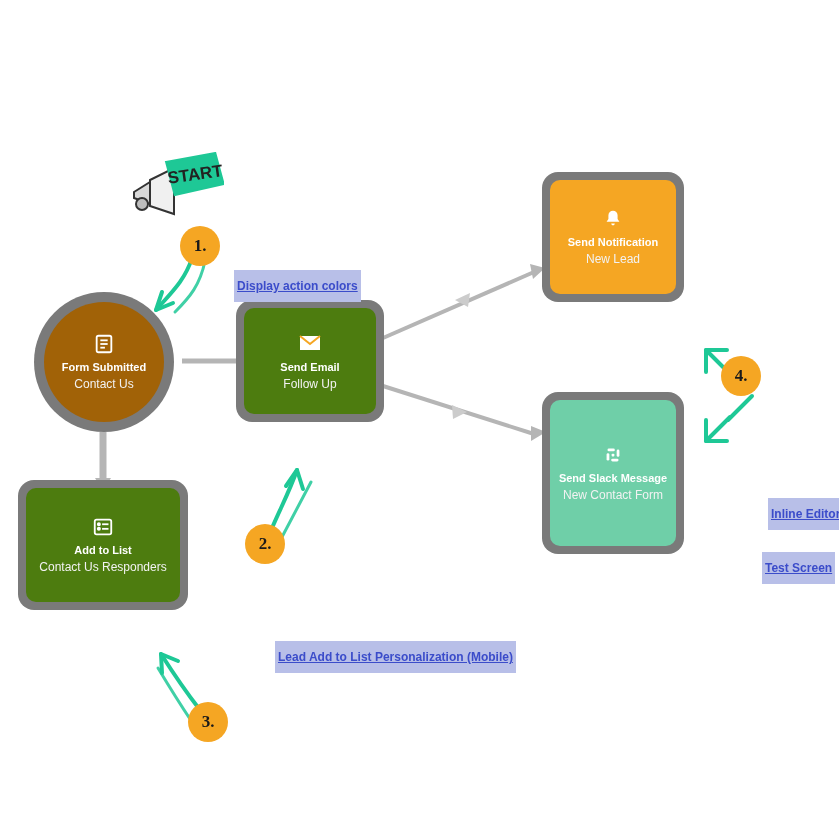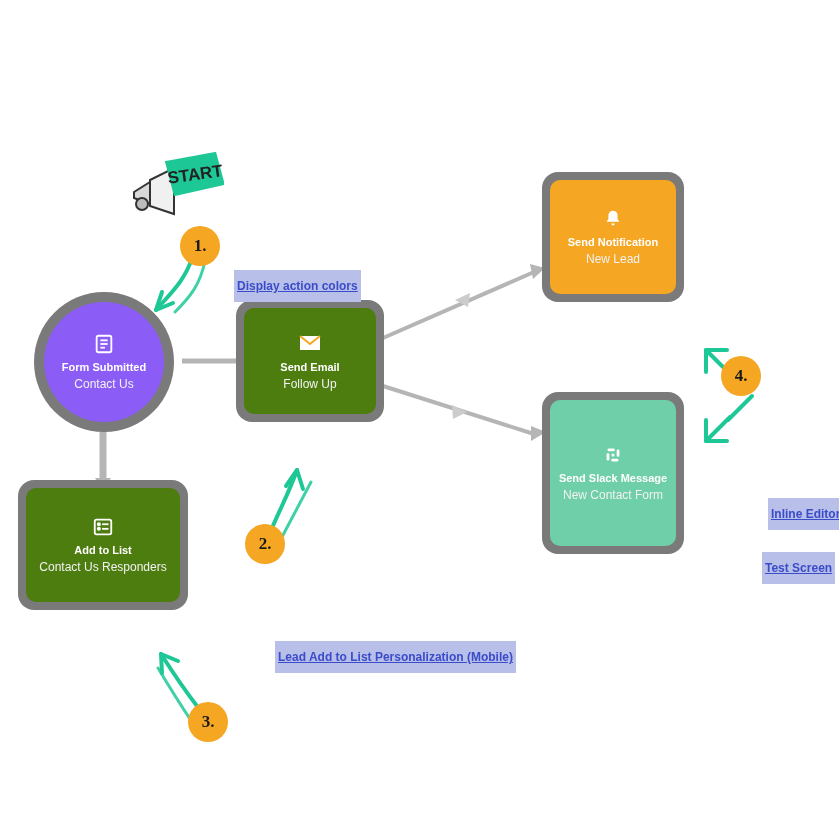--- a/index.html
+++ b/index.html
@@ -153,21 +153,21 @@
         <circle cx="14" cy="52" r="6" fill="#bdbdbd" stroke="#333" stroke-width="2"></circle>
       </g>
       <g>
         <path d="M40 6 L90 4 L94 36 L44 40 Z" fill="#1ec896" stroke="#1ec896" stroke-width="2" transform="rotate(-8 67 22)"></path>
         <text x="67" y="28" font-family="Liberation Sans, sans-serif" font-size="17" font-weight="bold" fill="#222" text-anchor="middle" transform="rotate(-8 67 22)">START</text>
       </g>
     </svg>
   </div>
 
   <div class="node circle" style="left:34px; top:292px; width:140px; height:140px;">
-    <div class="node-inner" style="background:#8b5cf6;">
+    <div class="node-inner" style="background:#a16207;">
       <span class="node-icon">
         <svg width="22" height="22" viewBox="0 0 24 24" fill="none" stroke="#fff" stroke-width="2">
           <rect x="4" y="3" width="16" height="18" rx="2"></rect>
           <line x1="8" y1="8" x2="16" y2="8"></line>
             <line x1="8" y1="12" x2="16" y2="12"></line>
             <line x1="8" y1="16" x2="13" y2="16"></line>
         </svg>
       </span>
       <div class="node-title">Form Submitted</div>
       <div class="node-sub">Contact Us</div>

